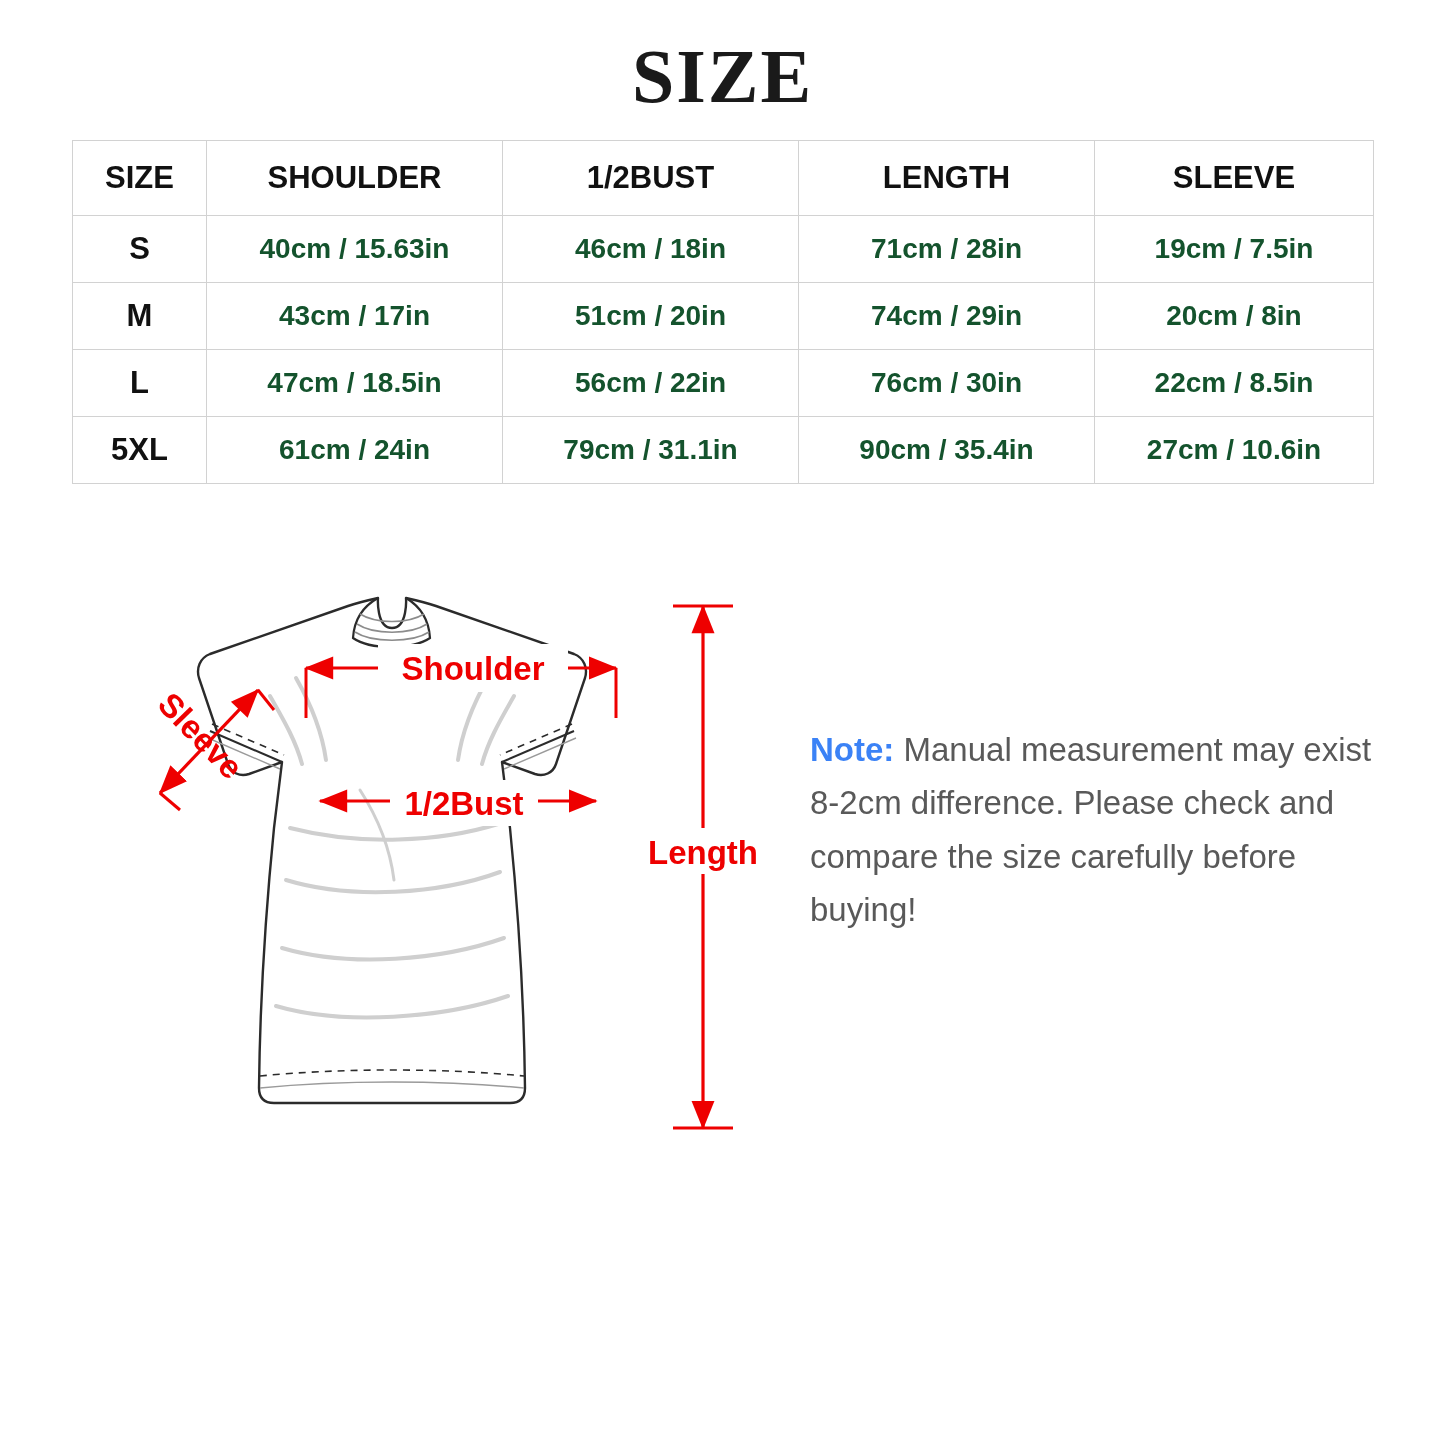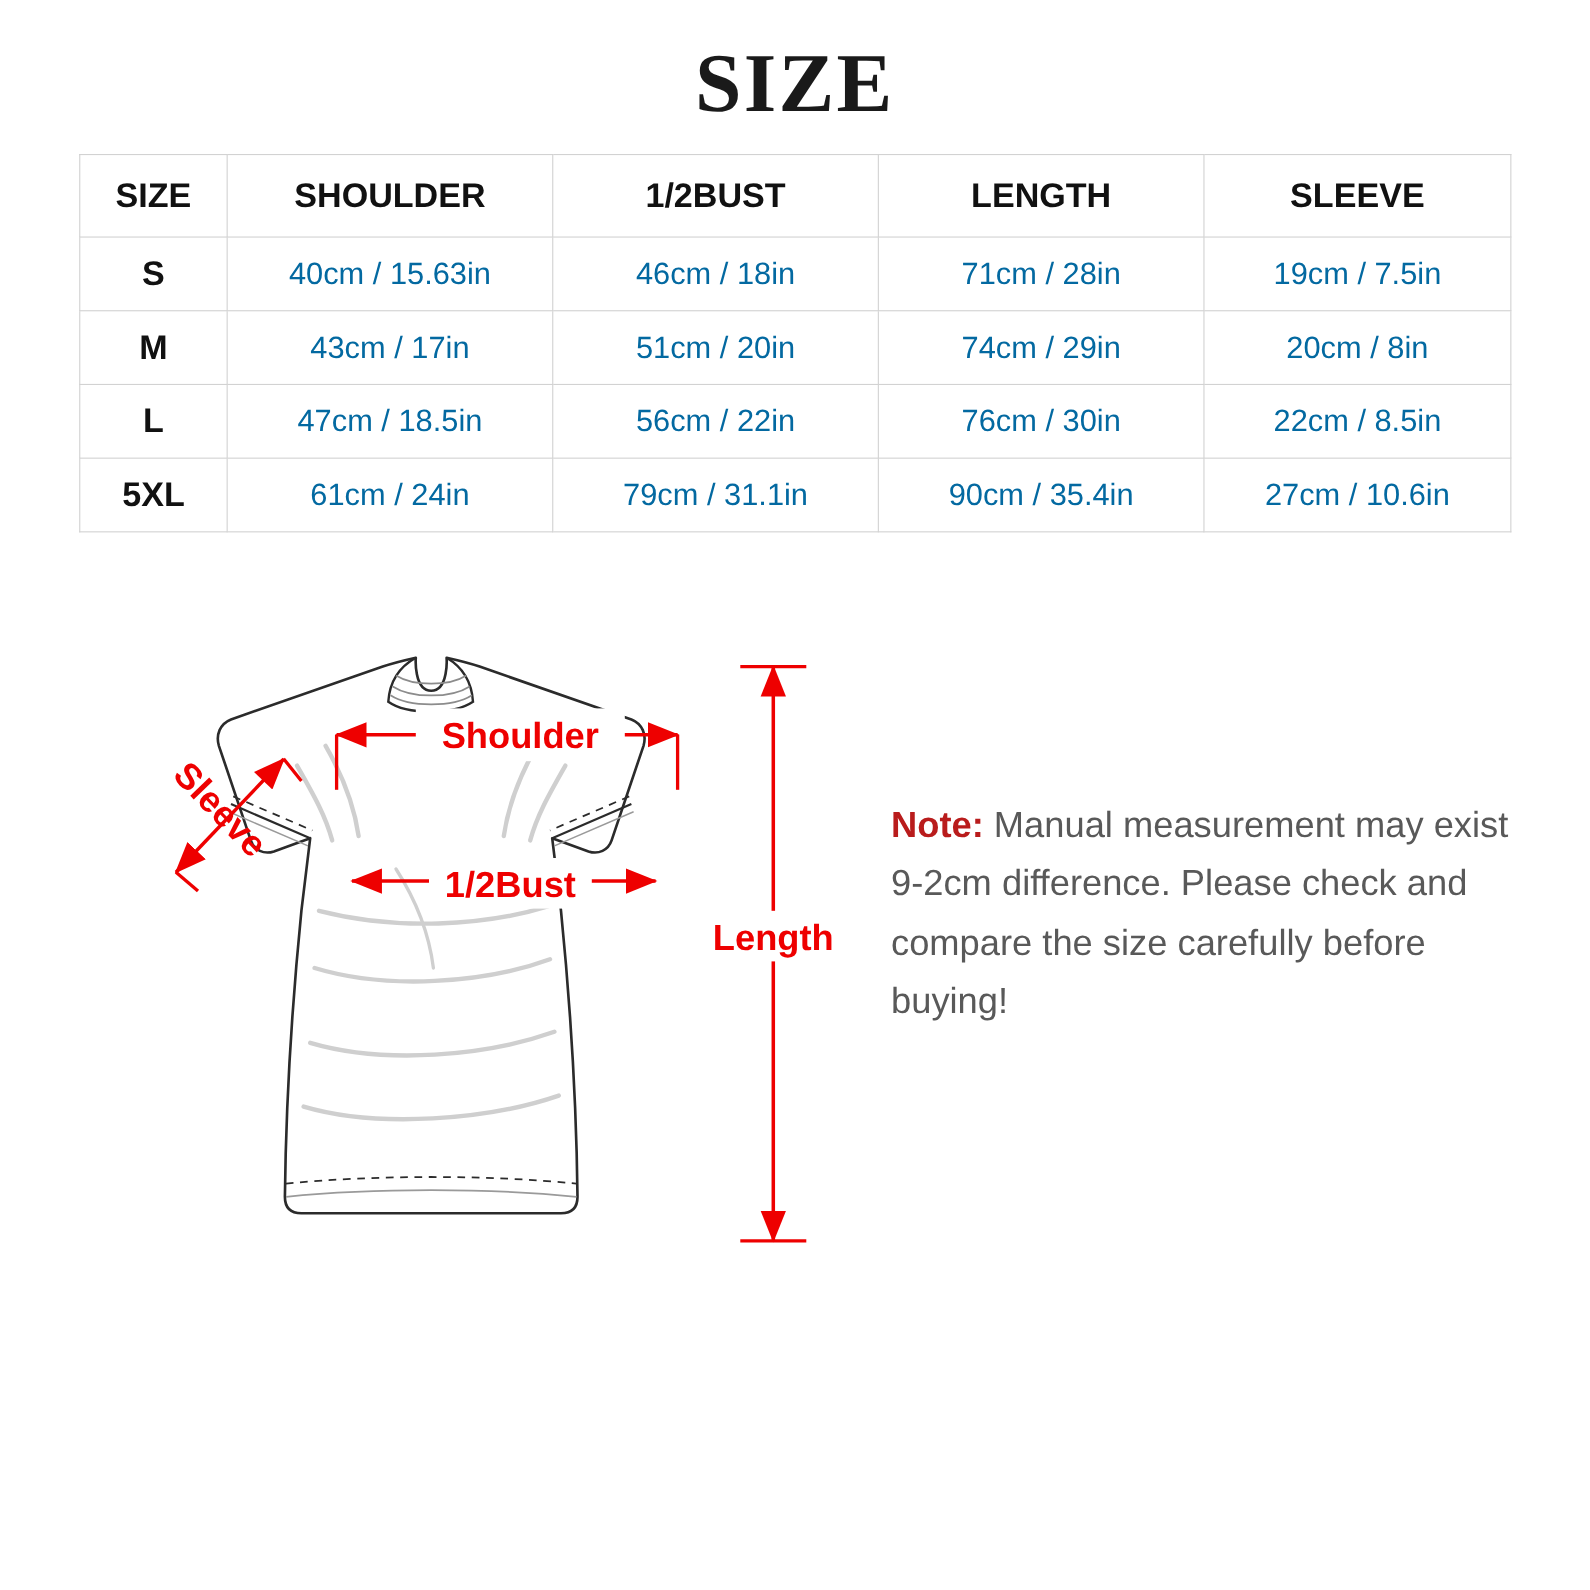--- a/index.html
+++ b/index.html
@@ -49,22 +49,22 @@
     color: #111111;
     height: 72px;
   }
   td.size-cell {
     font-size: 31px;
     font-weight: 700;
     color: #111111;
   }
   td.val-cell {
     font-size: 28px;
-    font-weight: 400;
-    color: #0369a1;
+    font-weight: 700;
+    color: #14532d;
   }
   col.c-size { width: 134px; }
   col.c-shoulder { width: 296px; }
   col.c-bust { width: 296px; }
   col.c-length { width: 296px; }
   col.c-sleeve { width: 279px; }
 
   
   .lower {
     position: relative;
@@ -82,21 +82,21 @@
   .note {
     position: absolute;
     left: 810px;
     top: 195px;
     width: 580px;
     font-size: 33px;
     line-height: 1.62;
     color: #595959;
   }
   .note b {
-    color: #b91c1c;
+    color: #3b82f6;
     font-weight: 700;
   }
 </style>
 </head>
 <body>
 
 <div class="title">SIZE</div>
 
 <div class="table-wrap">
   <table class="size-table">
@@ -244,15 +244,15 @@
     <g>
       <line x1="643" y1="78" x2="643" y2="600" stroke="#ee0000" stroke-width="3.2" marker-start="url(#arrowL)" marker-end="url(#arrowR)"></line>
       <line x1="613" y1="78" x2="673" y2="78" stroke="#ee0000" stroke-width="3"></line>
       <line x1="613" y1="600" x2="673" y2="600" stroke="#ee0000" stroke-width="3"></line>
       <rect x="588" y="300" width="110" height="46" fill="#ffffff"></rect>
       <text x="643" y="336" text-anchor="middle" font-family="'Liberation Sans', sans-serif" font-size="33" font-weight="700" fill="#ee0000">Length</text>
     </g>
   </svg>
 
   <div class="note">
-    <b>Note:</b><span> Manual measurement may exist 9-2cm difference. Please check and compare the size carefully before buying!</span>
+    <b>Note:</b><span> Manual measurement may exist 8-2cm difference. Please check and compare the size carefully before buying!</span>
   </div>
 </div>
 
 </body></html>

